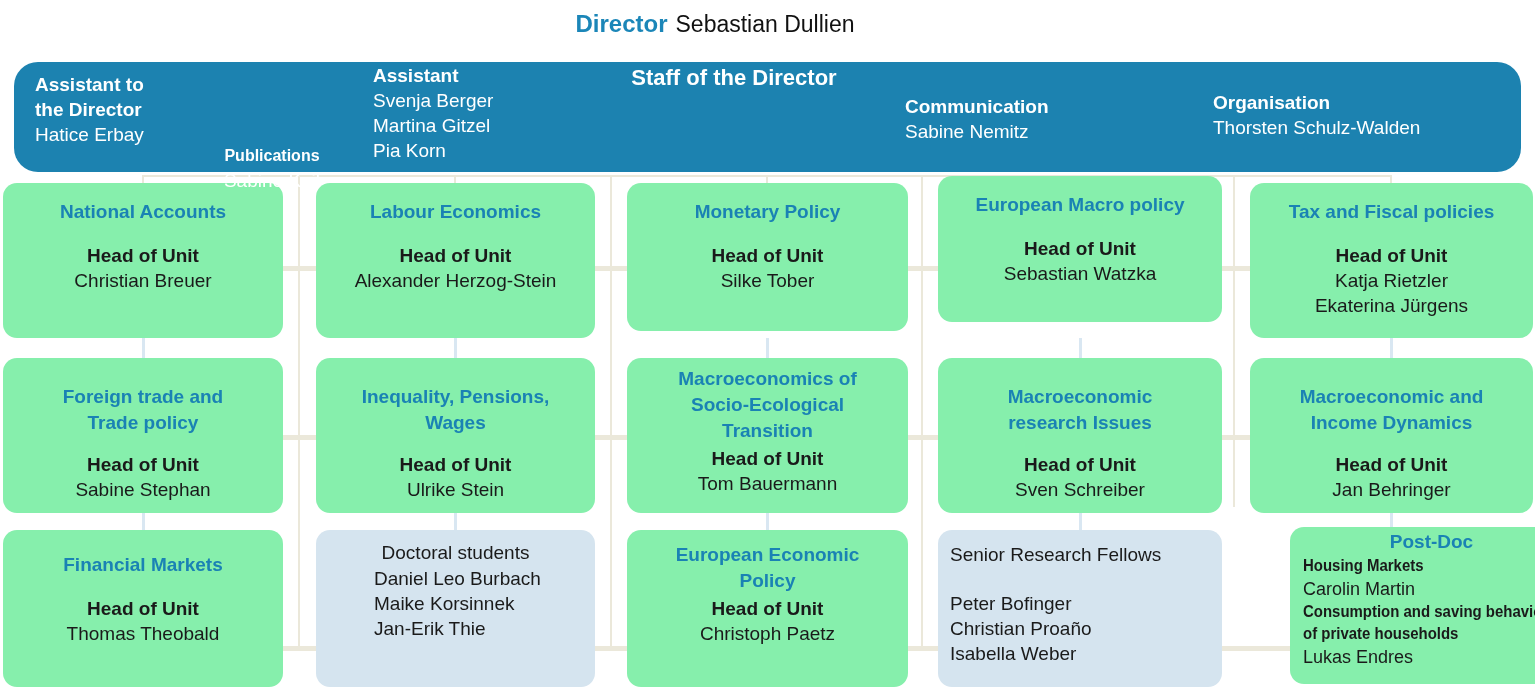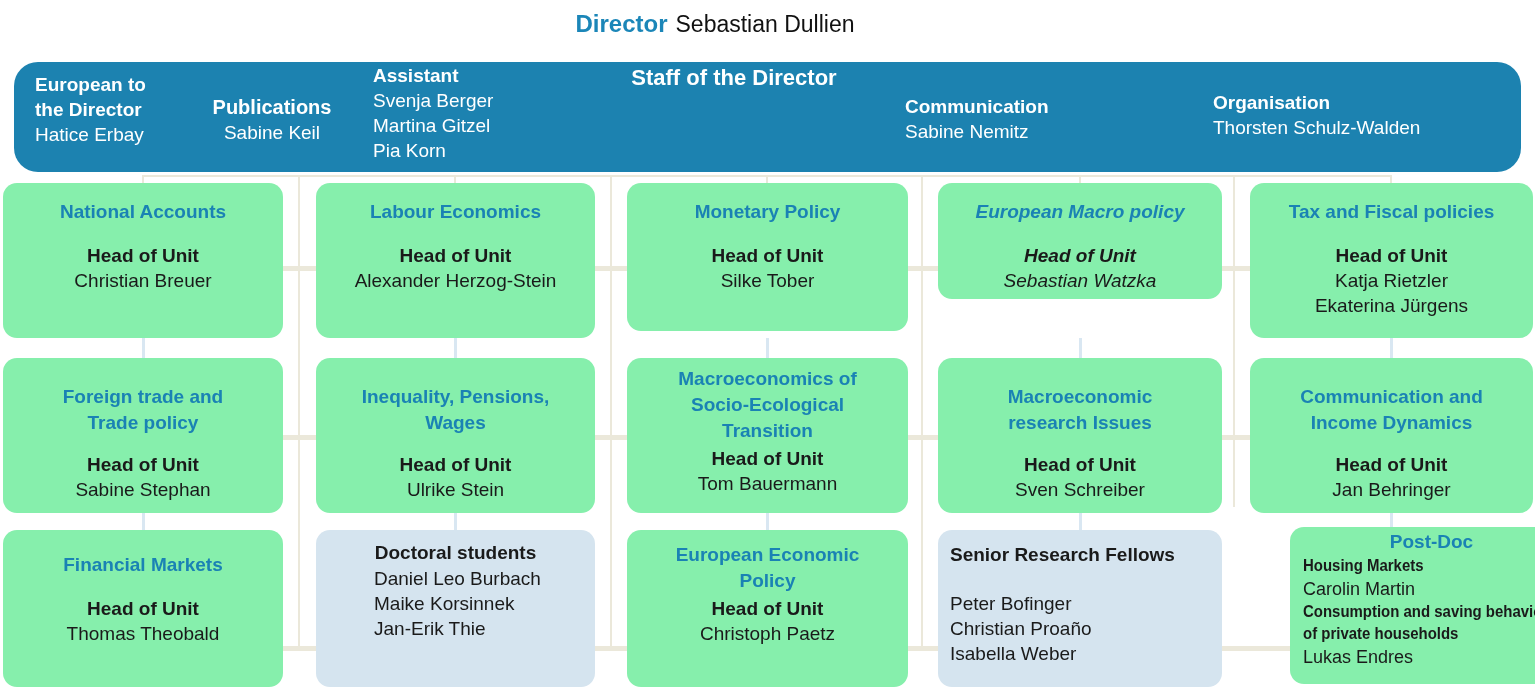--- a/index.html
+++ b/index.html
@@ -15,39 +15,39 @@
   .ln{position:absolute;background:#ebe8da;z-index:1;}
   .ln.blue{background:#d9e7f2;}
 
   
   .bar{position:absolute;left:14px;top:62px;width:1507px;height:110px;
        background:#1c82b0;border-radius:24px;color:#fff;z-index:3;}
   .grp{position:absolute;}
   .g-label{font-weight:700;font-size:19px;line-height:25px;}
   .g-name{font-size:19px;line-height:25px;}
   .g-pub{width:160px;text-align:center;}
-  .g-pub .g-label{font-size:20px;}
+  .g-pub .g-label{font-size:16px;margin-top:48px;}
   .g-staff{width:440px;text-align:center;}
   .g-staff .g-label{font-size:22px;line-height:26px;}
 
   
   .box{position:absolute;background:#86efac;border-radius:14px;text-align:center;
        font-size:19px;z-index:2;box-sizing:border-box;}
   .box.blue{background:#d5e4ef;}
   .b-title{color:#1a82b4;font-weight:700;font-size:19px;line-height:26px;}
   .b-head{font-weight:700;line-height:25px;}
   .b-name{line-height:25px;}
   .t1{padding-top:16px;}  .t1 .b-head{margin-top:18px;}
   .t1b{padding-top:22px;} .t1b .b-head{margin-top:18px;}
   .t2{padding-top:26px;}  .t2 .b-head{margin-top:16px;}
   .t2b{padding-top:12px;} .t2b .b-head{margin-top:2px;}
   .t3{padding-top:8px;}   .t3 .b-head{margin-top:2px;}
 
   
-  .b-gtitle{font-weight:700;font-size:19px;line-height:25px;}
+  .b-gtitle{font-weight:400;font-size:19px;line-height:25px;}
   .g-doc{padding-top:10px;}
   .g-doc .names{text-align:left;padding-left:58px;margin-top:1px;}
   .g-fel{padding-top:12px;text-align:left;}
   .g-fel .b-gtitle{padding-left:12px;}
   .g-fel .names{margin-top:24px;padding-left:12px;}
   .g-pd{padding-top:2px;margin-left:40px;}
   .pd-body{text-align:left;padding-left:13px;}
   .pd-topic{font-weight:700;font-size:17px;line-height:22px;width:292px;
             transform:scaleX(.88);transform-origin:left center;}
   .pd-name{font-size:18px;line-height:24px;}
@@ -80,21 +80,21 @@
   <div class="ln blue" style="left:1079px;top:338px;width:3px;height:20px;"></div>
   <div class="ln blue" style="left:1390px;top:338px;width:3px;height:20px;"></div>
   <div class="ln blue" style="left:142px;top:513px;width:3px;height:17px;"></div>
   <div class="ln blue" style="left:454px;top:513px;width:3px;height:17px;"></div>
   <div class="ln blue" style="left:766px;top:513px;width:3px;height:17px;"></div>
   <div class="ln blue" style="left:1079px;top:513px;width:3px;height:17px;"></div>
   <div class="ln blue" style="left:1390px;top:513px;width:3px;height:17px;"></div>
 
   <div class="bar">
     <div class="grp" style="left:21px;top:10px;">
-      <div class="g-label">European to</div>
+      <div class="g-label">Assistant to</div>
       <div class="g-label">the Director</div>
       <div class="g-name">Hatice Erbay</div>
     </div>
     <div class="grp g-pub" style="left:178px;top:33px;">
       <div class="g-label">Publications</div>
       <div class="g-name">Sabine Keil</div>
     </div>
     <div class="grp" style="left:359px;top:1px;">
       <div class="g-label">Assistant</div>
       <div class="g-name">Svenja Berger</div>
@@ -122,21 +122,21 @@
   <div class="box t1" style="left:316px;top:183px;width:279px;height:155px;">
     <div class="b-title">Labour Economics</div>
     <div class="b-head">Head of Unit</div>
     <div class="b-name">Alexander Herzog-Stein</div>
   </div>
   <div class="box t1" style="left:627px;top:183px;width:281px;height:148px;">
     <div class="b-title">Monetary Policy</div>
     <div class="b-head">Head of Unit</div>
     <div class="b-name">Silke Tober</div>
   </div>
-  <div class="box t1" style="left:938px;top:183px;width:284px;height:116px;font-style:italic;">
+  <div class="box t1" style="left:938px;top:176px;width:284px;height:146px;">
     <div class="b-title">European Macro policy</div>
     <div class="b-head">Head of Unit</div>
     <div class="b-name">Sebastian Watzka</div>
   </div>
   <div class="box t1" style="left:1250px;top:183px;width:283px;height:155px;">
     <div class="b-title">Tax and Fiscal policies</div>
     <div class="b-head">Head of Unit</div>
     <div class="b-name">Katja Rietzler</div>
     <div class="b-name">Ekaterina Jürgens</div>
   </div>
@@ -160,21 +160,21 @@
     <div class="b-head">Head of Unit</div>
     <div class="b-name">Tom Bauermann</div>
   </div>
   <div class="box t2" style="left:938px;top:358px;width:284px;height:155px;">
     <div class="b-title">Macroeconomic</div>
     <div class="b-title">research Issues</div>
     <div class="b-head">Head of Unit</div>
     <div class="b-name">Sven Schreiber</div>
   </div>
   <div class="box t2" style="left:1250px;top:358px;width:283px;height:155px;">
-    <div class="b-title">Communication and</div>
+    <div class="b-title">Macroeconomic and</div>
     <div class="b-title">Income Dynamics</div>
     <div class="b-head">Head of Unit</div>
     <div class="b-name">Jan Behringer</div>
   </div>
 
   <div class="box t1b" style="left:3px;top:530px;width:280px;height:157px;">
     <div class="b-title">Financial Markets</div>
     <div class="b-head">Head of Unit</div>
     <div class="b-name">Thomas Theobald</div>
   </div>

